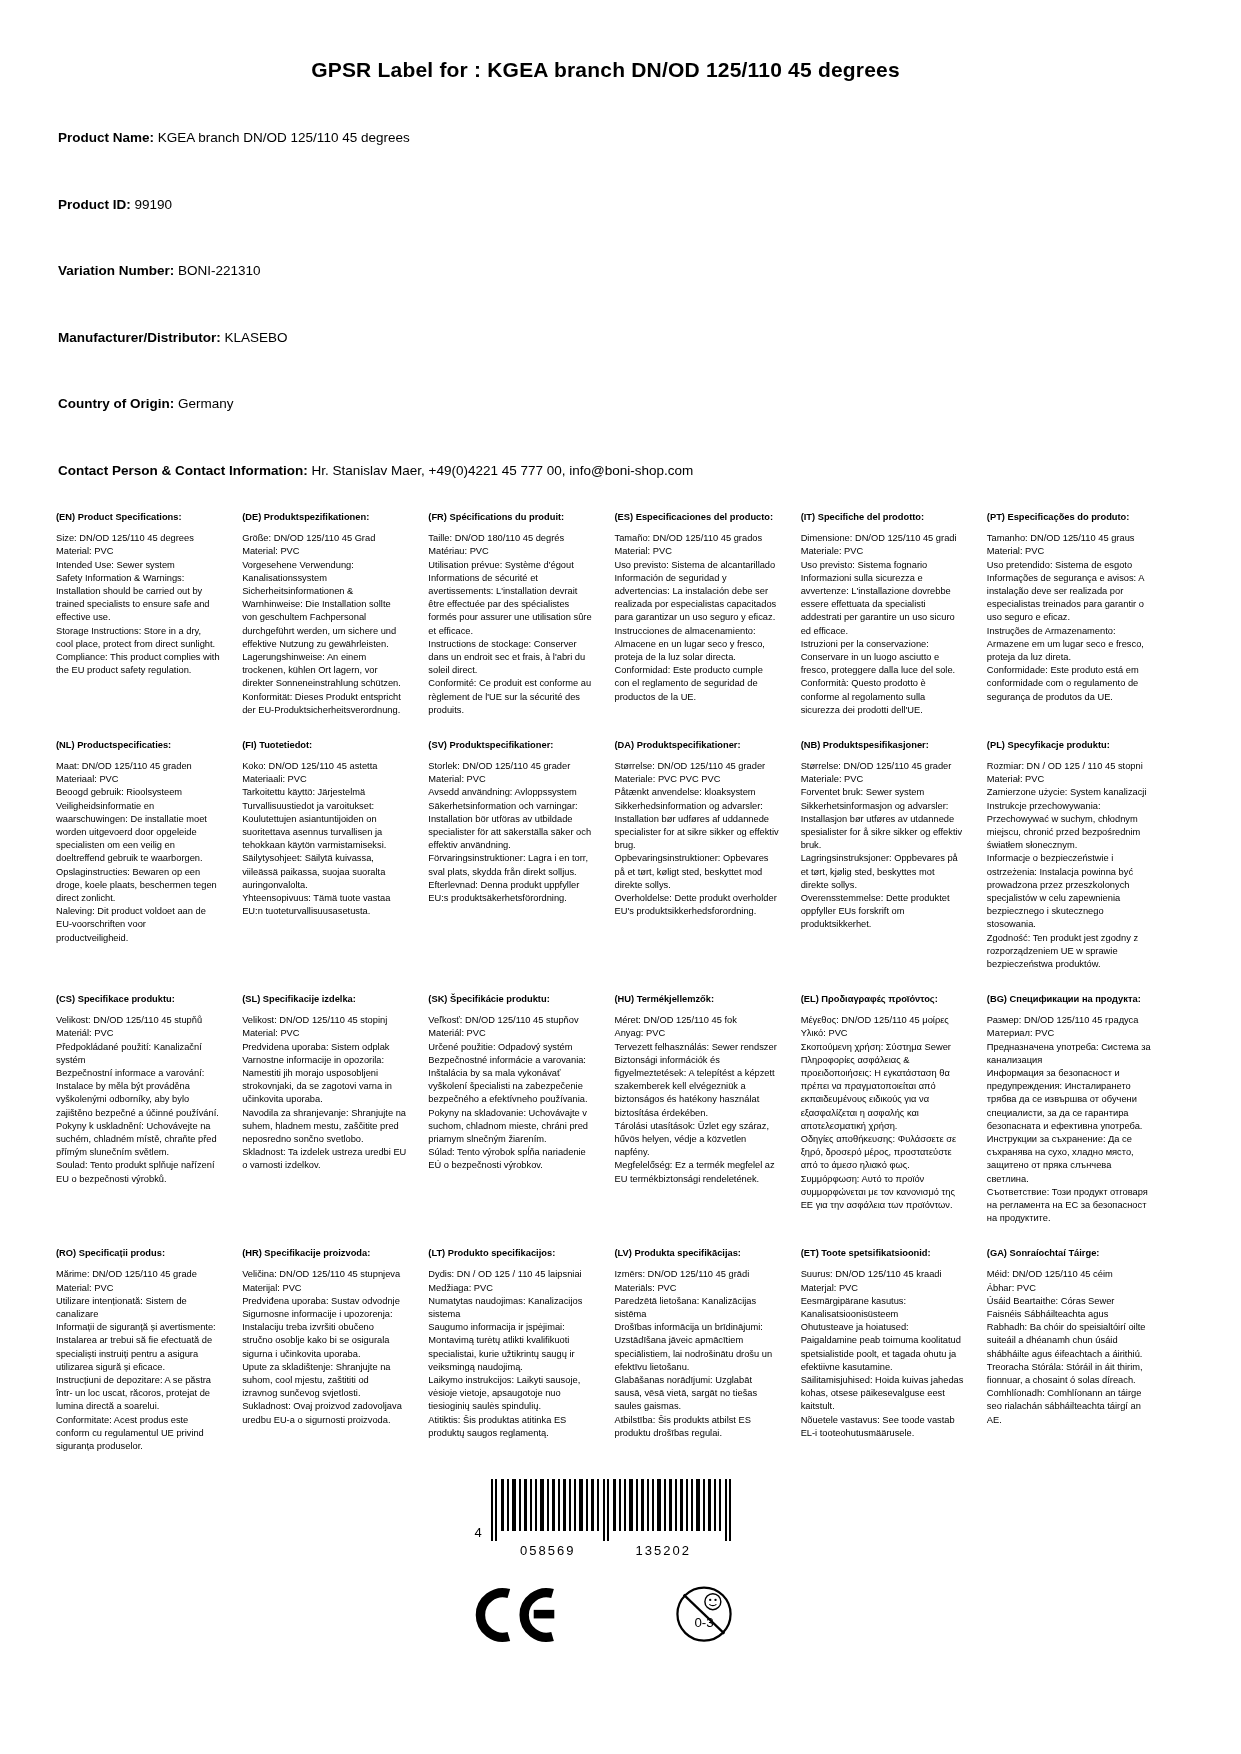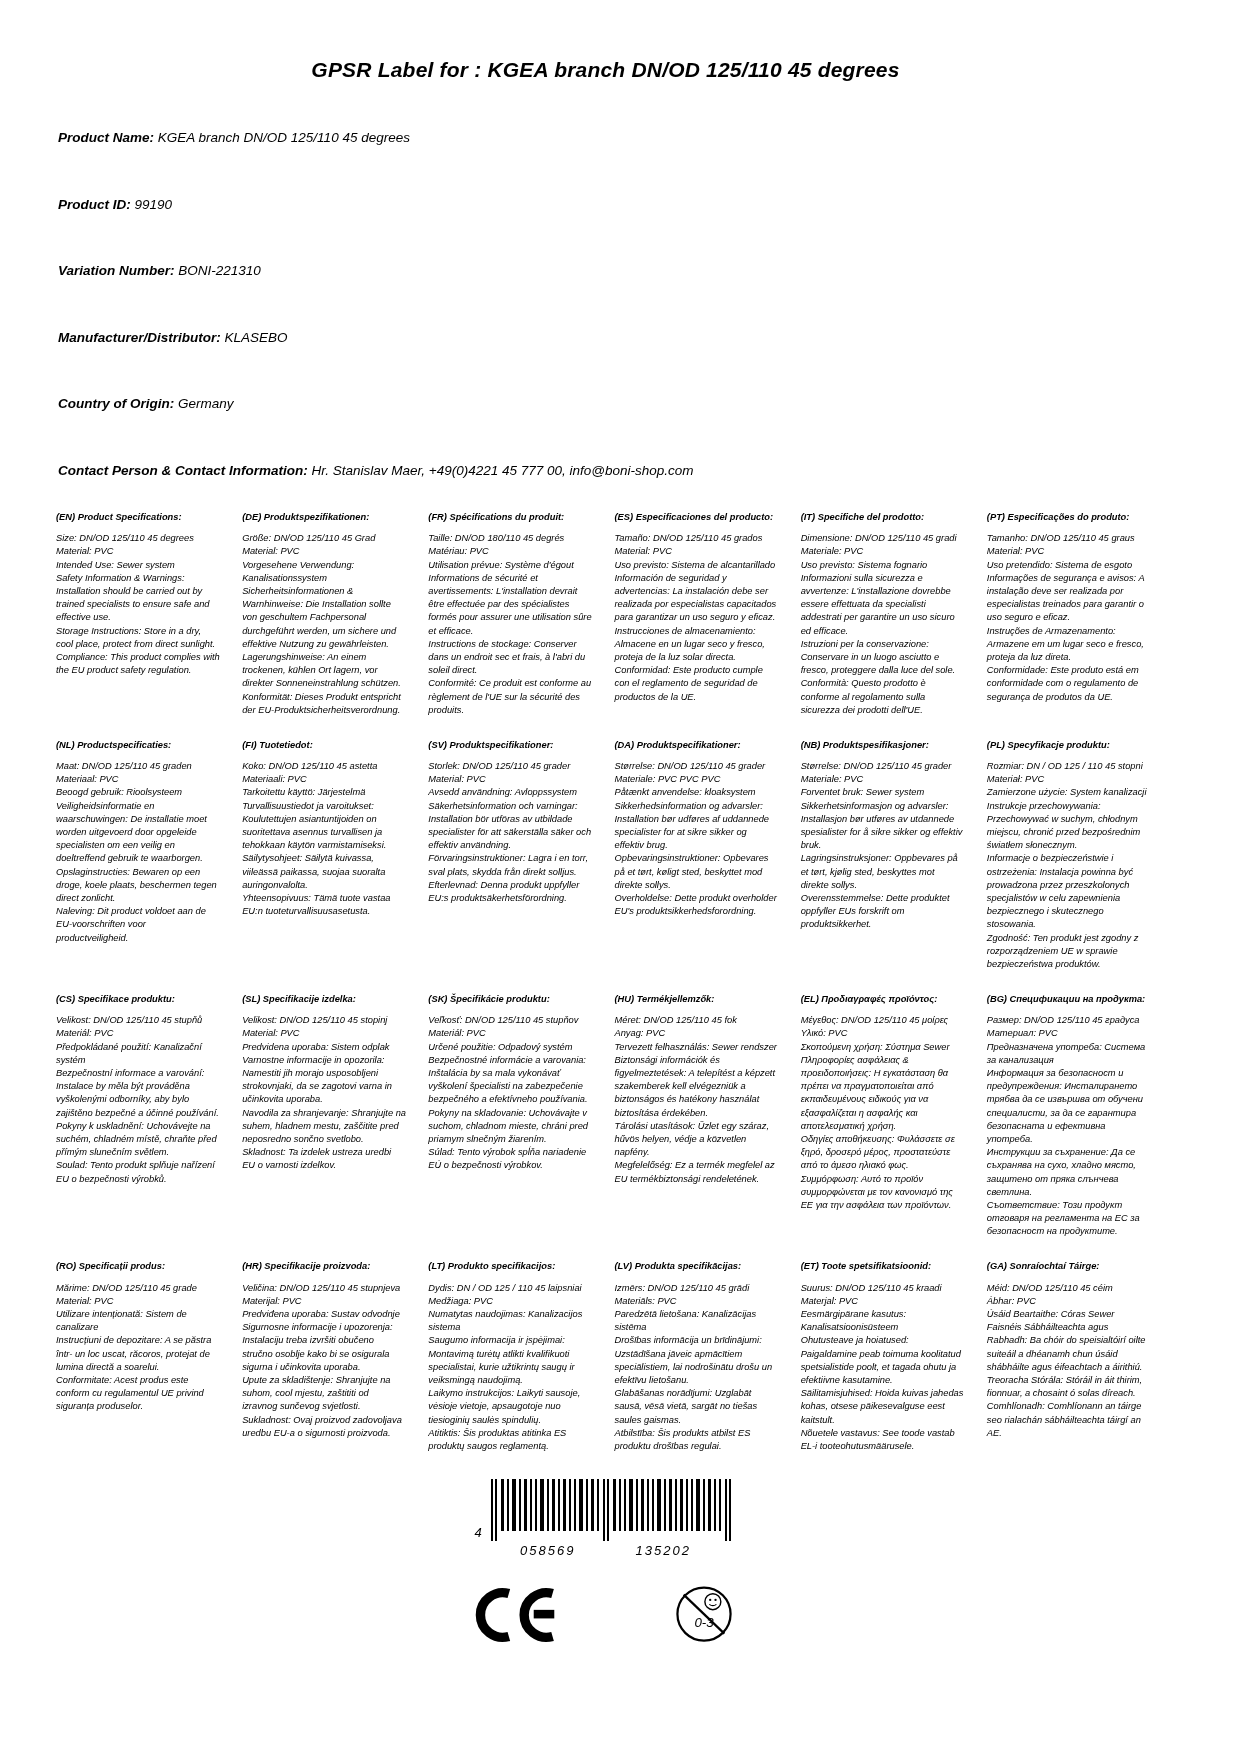--- a/index.html
+++ b/index.html
@@ -13,21 +13,20 @@
     font-family: "Liberation Sans", sans-serif;
     color: #000000;
     -webkit-font-smoothing: antialiased;
   }
   .page {
     width: 1211px;
     min-height: 1754px;
     box-sizing: border-box;
     padding: 48px 56px 20px 56px;
     position: relative;
-    font-style: italic;
   }
   .title {
     text-align: center;
     font-size: 21px;
     font-weight: bold;
     margin: 10px 0 44px 0;
     letter-spacing: 0.2px;
   }
   .meta {
     margin: 0 0 30px 2px;
@@ -360,20 +359,21 @@
     </div>
   </div>
 
   <div class="band grid">
     <div class="cell">
       <span class="head">(RO) Specificații produs:</span>
       <p class="body">
           <span class="seg">Mărime: DN/OD 125/110 45 grade</span>
           <span class="seg">Material: PVC</span>
           <span class="seg">Utilizare intenționată: Sistem de canalizare</span>
+          <span class="seg">Informații de siguranță și avertismente: Instalarea ar trebui să fie efectuată de specialiști instruiți pentru a asigura utilizarea sigură și eficace.</span>
           <span class="seg">Instrucțiuni de depozitare: A se păstra într- un loc uscat, răcoros, protejat de lumina directă a soarelui.</span>
           <span class="seg">Conformitate: Acest produs este conform cu regulamentul UE privind siguranța produselor.</span>
         </p>
     </div>
     <div class="cell">
       <span class="head">(HR) Specifikacije proizvoda:</span>
       <p class="body">
           <span class="seg">Veličina: DN/OD 125/110 45 stupnjeva</span>
           <span class="seg">Materijal: PVC</span>
           <span class="seg">Predviđena uporaba: Sustav odvodnje</span>

